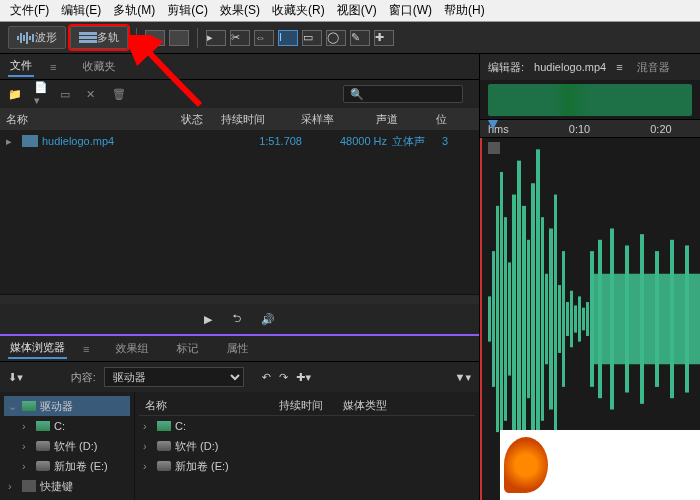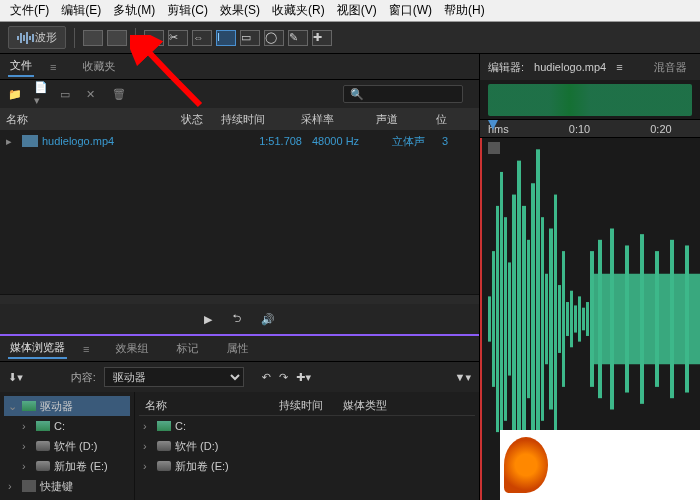--- a/index.html
+++ b/index.html
@@ -31,21 +31,21 @@
 .list-head{background:#2e2e2e;height:22px;display:flex;align-items:center;color:#999;font-size:11px}
 .list-head span{padding:0 6px}
 .c-name{width:175px}.c-stat{width:40px}.c-dur{width:80px}.c-rate{width:75px}.c-ch{width:60px}.c-pos{width:30px}
 
 .file-list{flex:1;background:#1e1e1e;overflow:hidden}
 .file-row{display:flex;height:22px;align-items:center;padding-left:6px}
 .file-row .exp{color:#888;width:12px}
 .file-row .ficon{width:16px;height:12px;background:#4a7a9a;margin:0 4px}
 .file-row .fname{color:#3a9ad0;width:140px}
 .file-row .fdur{color:#3a9ad0;width:85px;text-align:right;margin-left:35px}
-.file-row .frate{color:#3a9ad0;width:75px;text-align:left;margin-left:10px}
+.file-row .frate{color:#3a9ad0;width:75px;text-align:right;margin-left:10px}
 .file-row .fch{color:#3a9ad0;width:50px;margin-left:5px}
 .file-row .fpos{color:#3a9ad0}
 
 .scroll-area{height:10px;background:#2a2a2a;border-top:1px solid #111}
 .transport{height:30px;background:#252525;display:flex;align-items:center;justify-content:center;gap:20px;color:#999}
 
 .browser{flex:1;display:flex;flex-direction:column;border-top:2px solid #8b5cf6}
 .browser-tools{background:#232323;height:30px;display:flex;align-items:center;padding:0 8px;gap:8px}
 .browser-tools select{background:#1a1a1a;border:1px solid #444;color:#ccc;padding:2px 4px;width:140px}
 .b-label{color:#aaa}
@@ -101,20 +101,30 @@
           <rect x="0" y="5" width="2" height="4" fill="#8ac"></rect>
           <rect x="3" y="2" width="2" height="10" fill="#8ac"></rect>
           <rect x="6" y="4" width="2" height="6" fill="#8ac"></rect>
           <rect x="9" y="1" width="2" height="12" fill="#8ac"></rect>
           <rect x="12" y="5" width="2" height="4" fill="#8ac"></rect>
           <rect x="15" y="3" width="2" height="8" fill="#8ac"></rect>
         </svg>
     </span>
     <span>波形</span>
   </div>
+  <div class="tbtn hl">
+    <span class="tbar-icon">
+      <svg viewBox="0 0 18 14">
+          <rect x="0" y="1" width="18" height="3" fill="#8ac"></rect>
+          <rect x="0" y="5" width="18" height="3" fill="#8ac"></rect>
+          <rect x="0" y="9" width="18" height="3" fill="#8ac"></rect>
+        </svg>
+    </span>
+    <span>多轨</span>
+  </div>
   <div class="sep"></div>
   <span class="icon-btn"></span>
   <span class="icon-btn"></span>
   <div class="sep"></div>
   <span class="icon-btn" style="background:#333">▸</span>
   <span class="icon-btn" style="background:#333">✂</span>
   <span class="icon-btn" style="background:#333">⇔</span>
   <span class="icon-btn" style="background:#2a4a6a;border-color:#4a90d0;color:#8cf">I</span>
   <span class="icon-btn" style="background:#333">▭</span>
   <span class="icon-btn" style="background:#333">◯</span>
@@ -243,21 +253,21 @@
         </div>
       </div>
     </div>
   </div>
 
   <div class="right">
     <div class="editor-head">
       <span>编辑器:</span>
       <span>hudielogo.mp4</span>
       <span>≡</span>
-      <span style="margin-left:21px;color:#999">混音器</span>
+      <span style="margin-left:4px;color:#999">混音器</span>
     </div>
     <div class="wave-preview">
       <div class="wave-mini"></div>
     </div>
     <div class="timeline">
       <span class="playhead"></span>
       <span>hms</span>
       <span>0:10</span>
       <span>0:20</span>
     </div>

